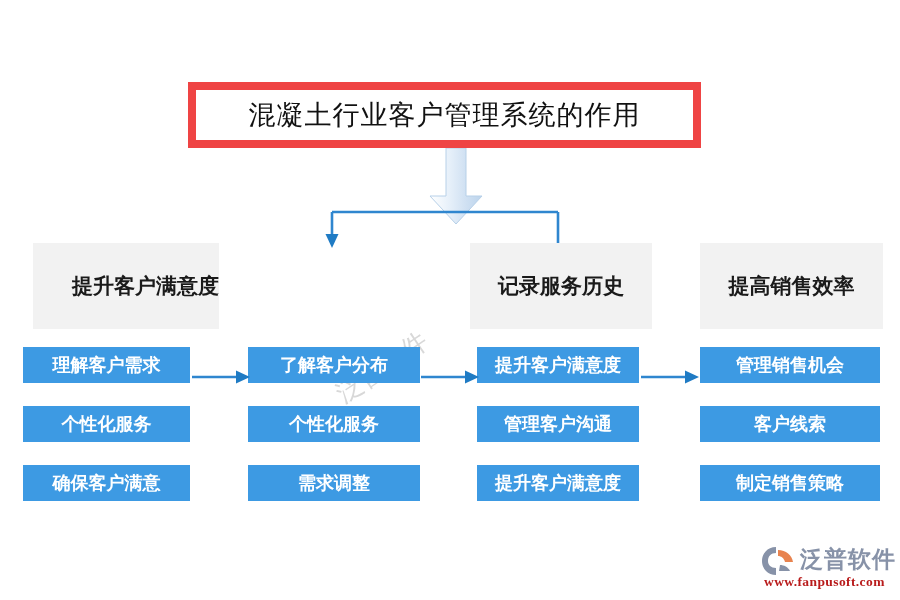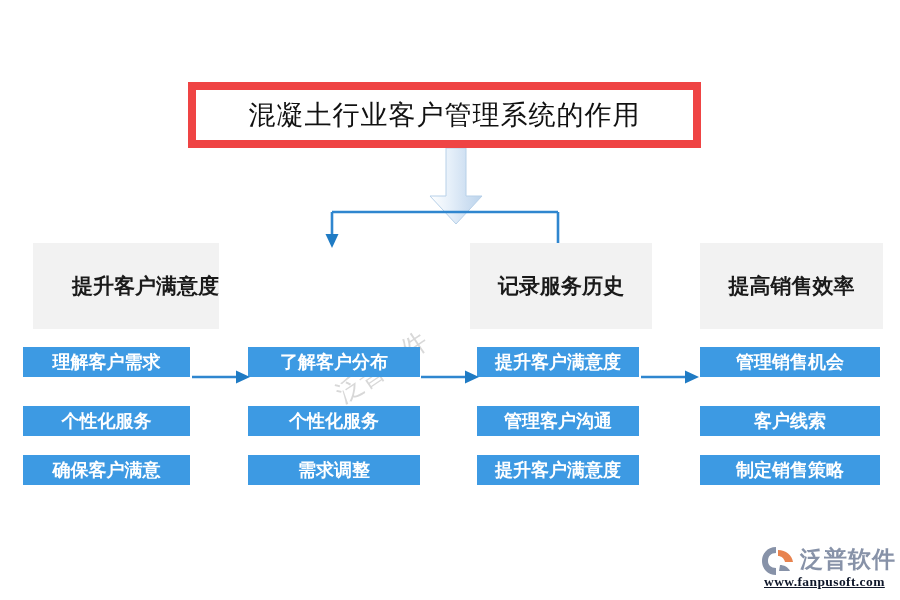--- a/index.html
+++ b/index.html
@@ -46,36 +46,36 @@
     white-space: nowrap;
   }
   .hdr.c1 { left: 33px;  width: 186px; justify-content: flex-end; }
   .hdr.c2 { left: 243px; width: 182px; }
   .hdr.c3 { left: 470px; width: 182px; }
   .hdr.c4 { left: 700px; width: 183px; }
 
   
   .item {
     position: absolute;
-    height: 30px;
+    height: 36px;
     background: #3d9ae3;
     display: flex; align-items: center; justify-content: center;
   }
   .item .item-text {
     font-size: 18px; color: #ffffff; font-weight: 700;
     font-family: "Liberation Serif", "DejaVu Serif", serif;
     white-space: nowrap;
   }
   .col1 .item { left: 23px;  width: 167px; }
   .col2 .item { left: 248px; width: 172px; }
   .col3 .item { left: 477px; width: 162px; }
   .col4 .item { left: 700px; width: 180px; }
   .row0 { top: 347px; }
   .row1 { top: 406px; }
-  .row2 { top: 455px; }
+  .row2 { top: 465px; }
 
   
   .harrow { position: absolute; top: 366px; height: 22px; width: 60px; }
   .harrow.a1 { left: 192px; }
   .harrow.a2 { left: 421px; }
   .harrow.a3 { left: 641px; }
 
   
   .watermark {
     position: absolute; left: 330px; top: 350px;
@@ -89,23 +89,23 @@
   .logo { position: absolute; left: 762px; top: 544px; width: 130px; height: 48px; }
   .logo-mark { position: absolute; left: 0; top: 2px; width: 34px; height: 30px; }
   .logo-name {
     position: absolute; left: 38px; top: 0px;
     font-size: 23px; font-weight: 700; color: #8792a8;
     font-family: "Liberation Serif", "DejaVu Serif", serif;
     letter-spacing: 1px; white-space: nowrap;
   }
   .logo-url {
     position: absolute; left: 2px; top: 30px;
-    font-size: 13.5px; font-weight: 700; color: #0f172a;
-    font-family: "Liberation Serif", "DejaVu Serif", serif;
-    letter-spacing: 0.4px; white-space: nowrap; text-decoration: underline;
+    font-size: 13.5px; font-weight: 700; color: #b91c1c;
+    font-family: "Liberation Serif", "DejaVu Serif", serif;
+    letter-spacing: 0.4px; white-space: nowrap;
   }
 </style>
 </head>
 <body>
 
 <div id="canvas">
 
   <div class="title-box">
     <span class="title-text">混凝土行业客户管理系统的作用</span>
   </div>

